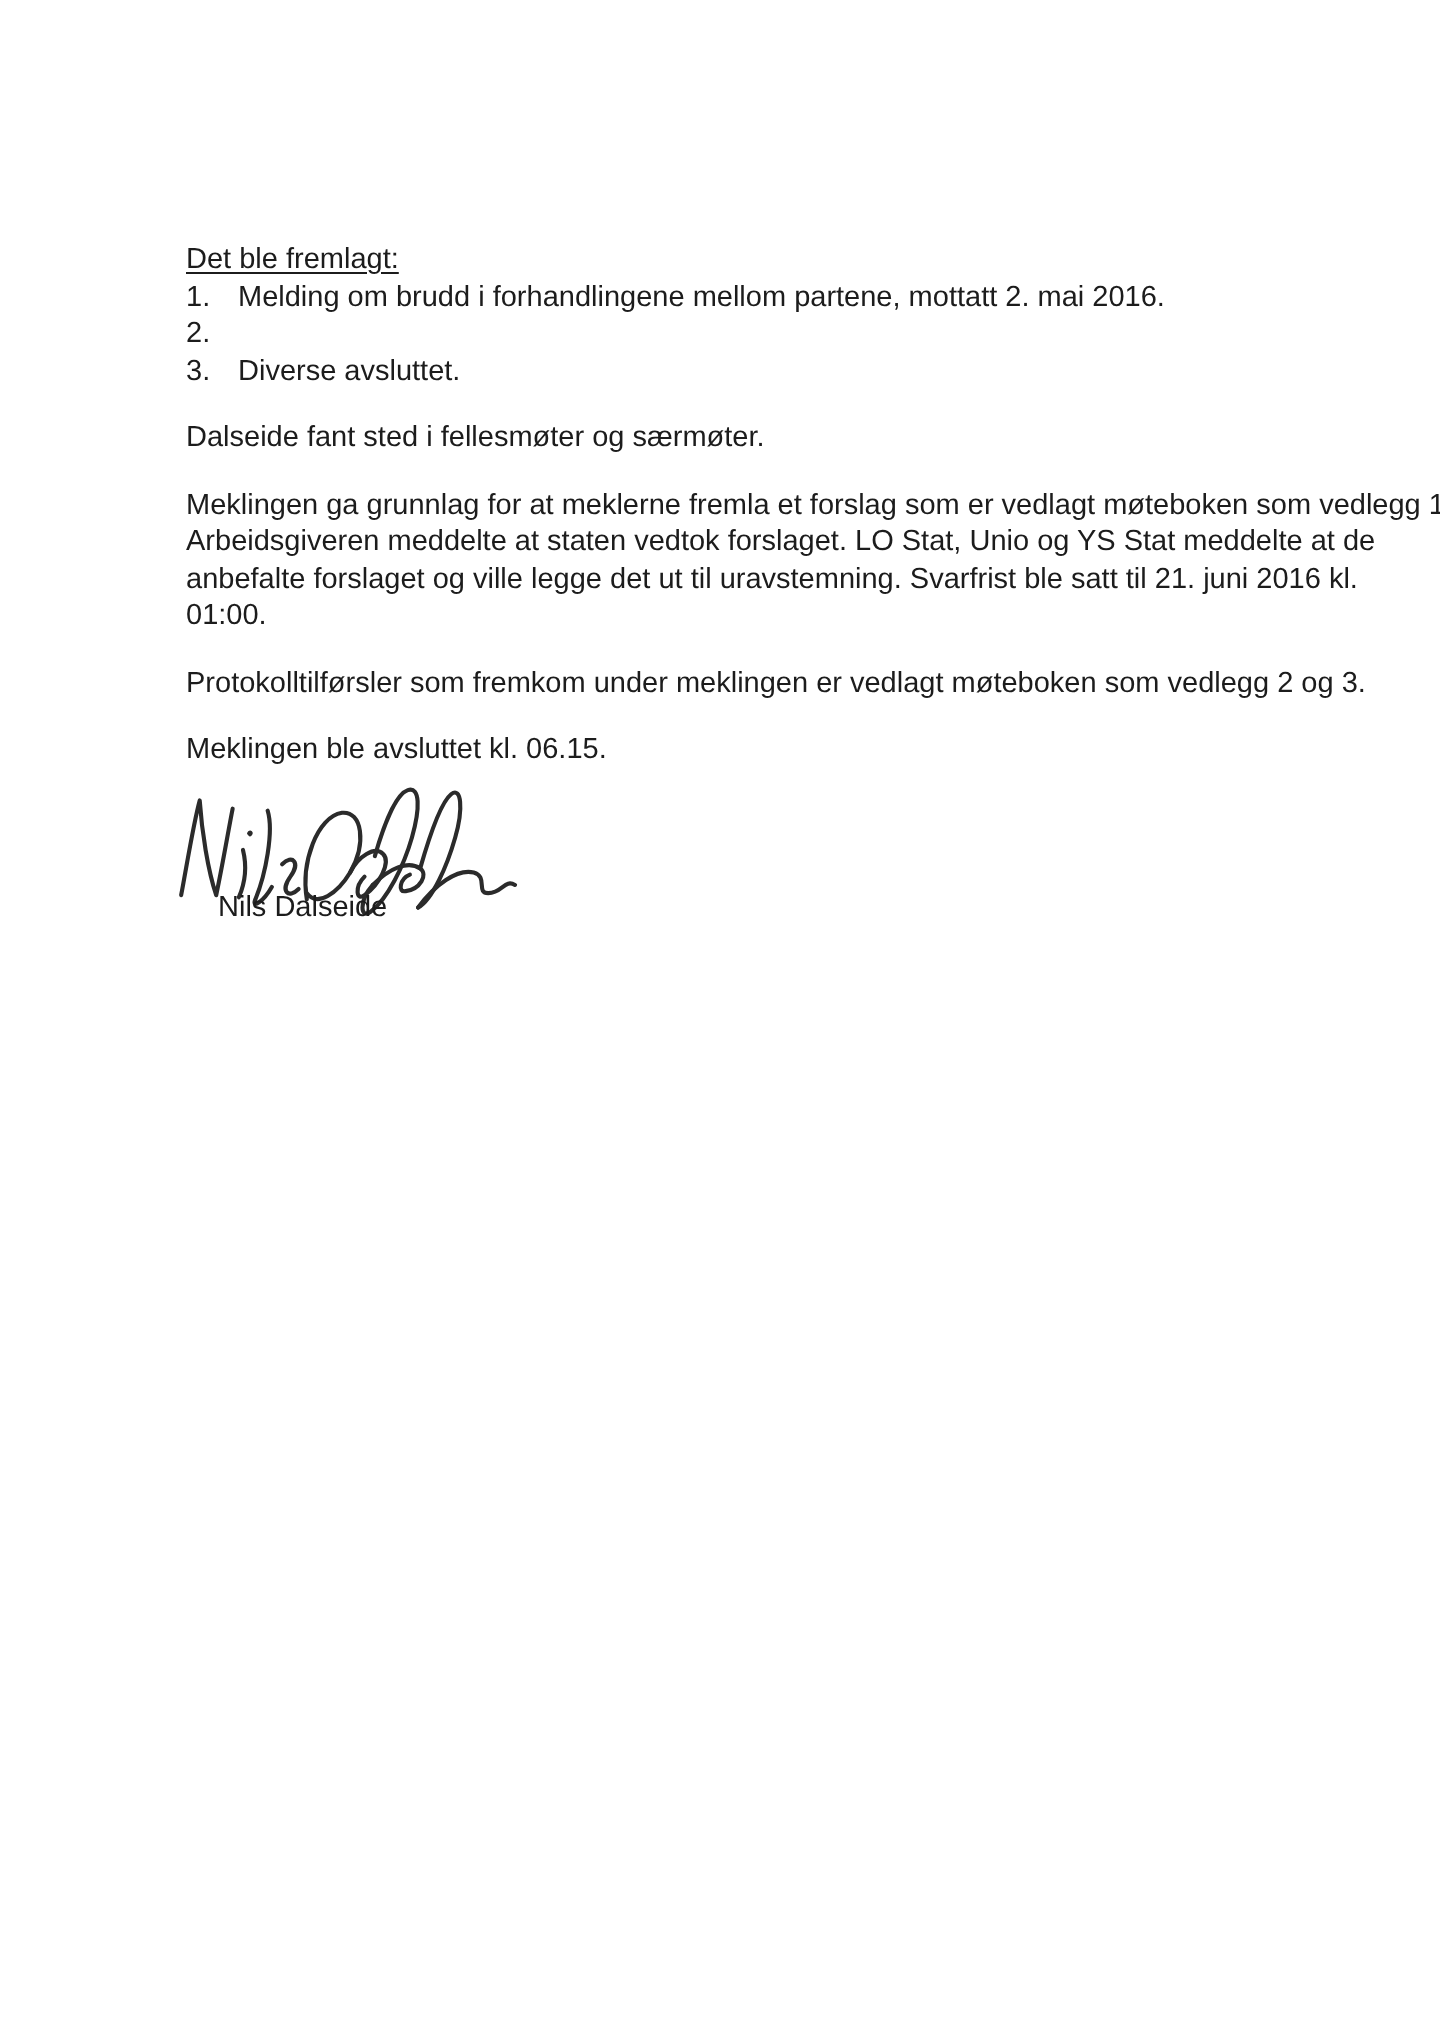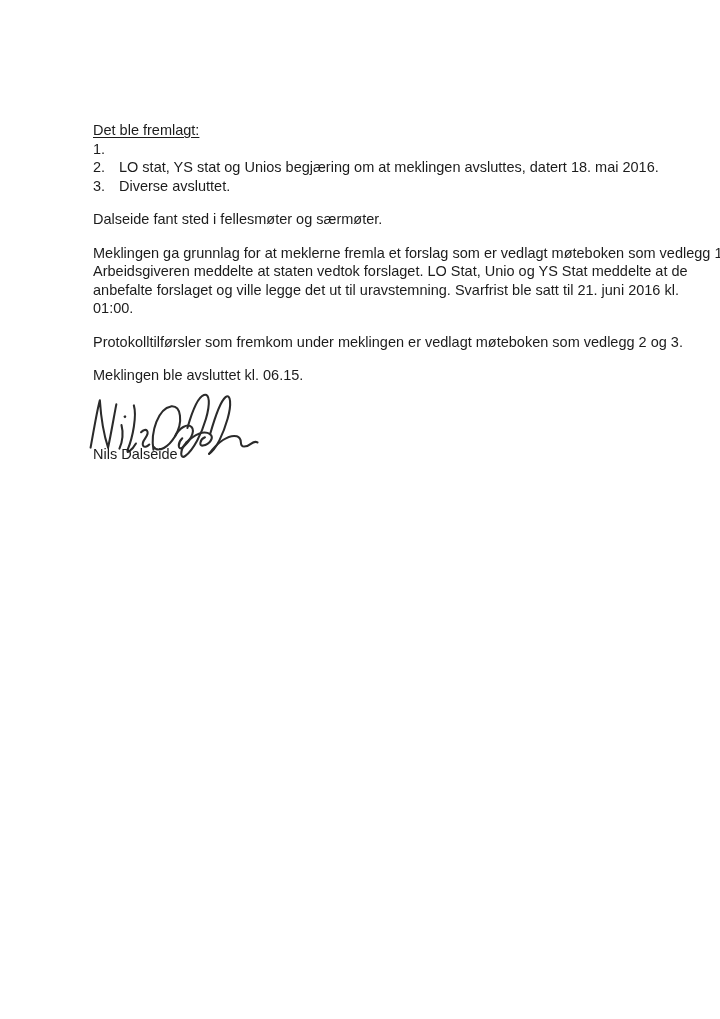--- a/index.html
+++ b/index.html
@@ -54,39 +54,39 @@
   }
   .sig-svg path {
     fill: none;
     stroke: #2b2b2b;
     stroke-width: 2;
     stroke-linecap: round;
     stroke-linejoin: round;
   }
   .sig-name {
     position: absolute;
-    left: 0;
+    left: 16px;
     top: 52px;
   }
 </style>
 </head>
 <body>
 
 <div class="page">
   <div class="content">
 
     <div class="heading">Det ble fremlagt:</div>
 
     <div class="numbered-list">
       <div class="list-row">
         <span class="list-marker">1.</span>
+        <span class="list-text">Melding om brudd i forhandlingene mellom partene, mottatt 2. mai 2016.</span>
       </div>
       <div class="list-row">
         <span class="list-marker">2.</span>
-        <span class="list-text">LO stat, YS stat og Unios begjæring om at meklingen avsluttes, datert 18. mai 2016.</span>
       </div>
       <div class="list-row">
         <span class="list-marker">3.</span>
         <span class="list-text">Diverse avsluttet.</span>
       </div>
     </div>
 
     <p class="para">Dalseide fant sted i fellesmøter og særmøter.</p>
 
     <p class="para">Meklingen ga grunnlag for at meklerne fremla et forslag som er vedlagt møteboken som vedlegg 1.

